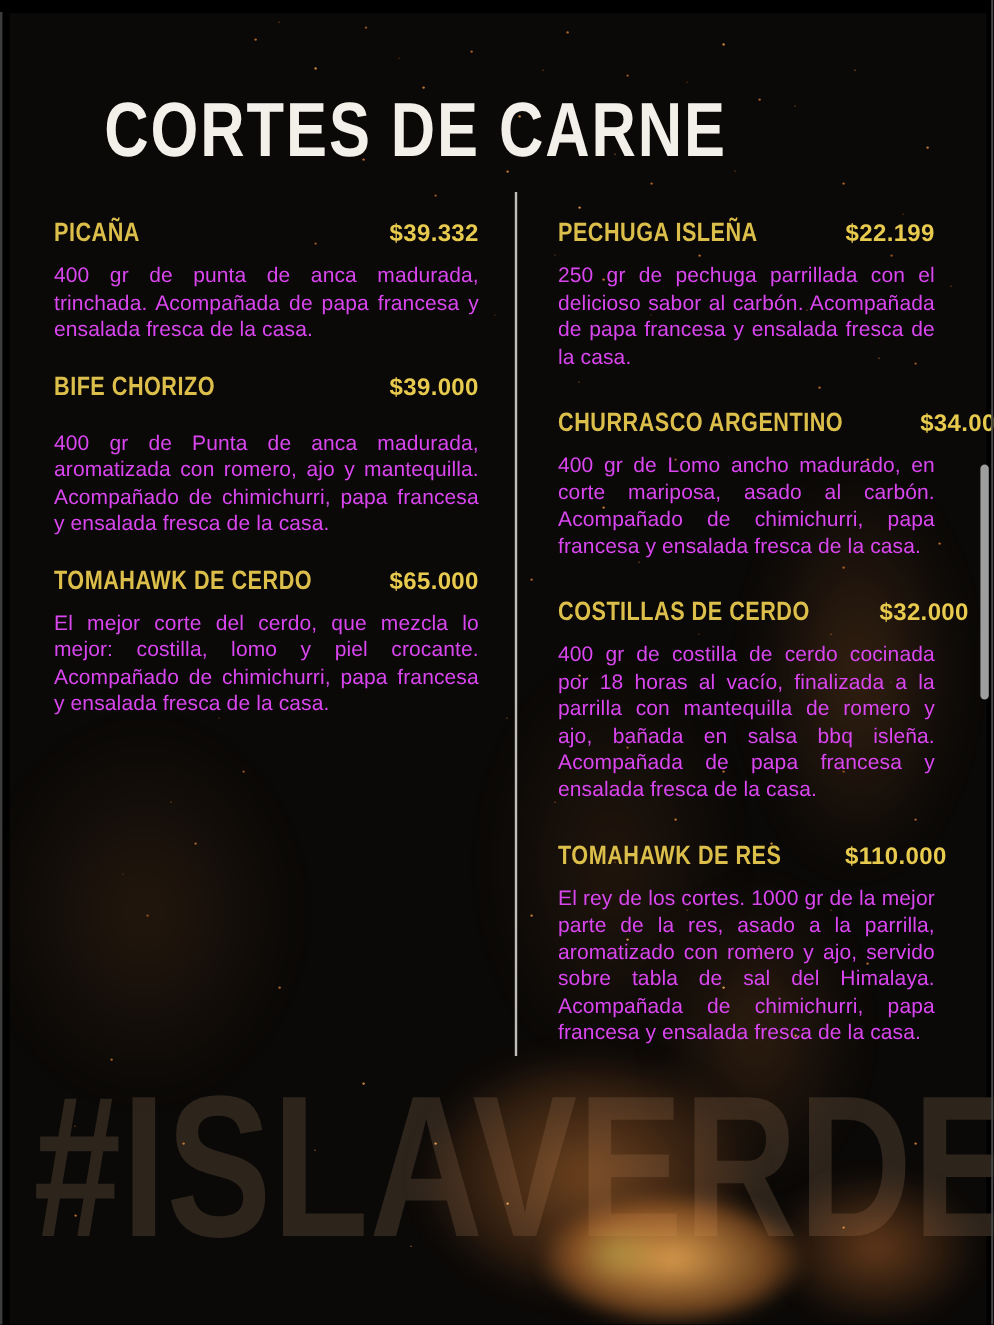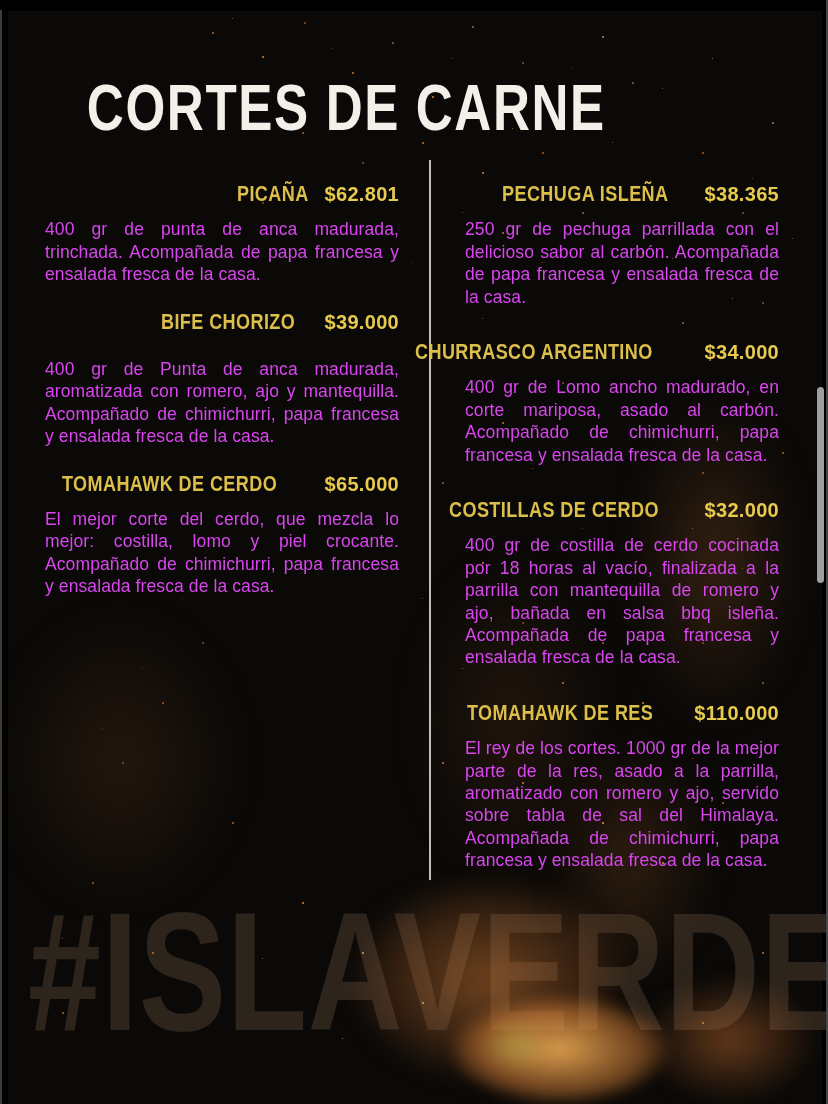--- a/index.html
+++ b/index.html
@@ -78,21 +78,21 @@
   .page-title span{display:inline-block;transform:scaleX(.8);transform-origin:center;white-space:nowrap;}
 
   .divider{position:absolute;left:429px;top:160px;width:2px;height:720px;background:rgba(225,222,218,.85);}
 
   .col{position:absolute;top:181px;}
   .col-left{left:45px;width:354px;}
   .col-right{left:465px;width:314px;}
 
   .item{margin-bottom:23px;}
   .col-right .item{margin-bottom:31px;}
-  .item-head{display:flex;justify-content:flex-end;align-items:baseline;margin-bottom:11px;}
+  .item-head{display:flex;justify-content:space-between;align-items:baseline;margin-bottom:11px;gap:12px;}
   .item-name{
     font-size:22px;font-weight:700;color:#dcbe4b;letter-spacing:.5px;line-height:1.2;
     transform:scaleX(.82);transform-origin:left center;white-space:nowrap;
   }
   .item-price{font-size:20px;font-weight:700;color:#e7ca4e;letter-spacing:.3px;white-space:nowrap;}
   .item-desc{
     font-size:17.5px;line-height:22.4px;color:#d946ef;text-align:justify;letter-spacing:.1px;
   }
 
   
@@ -120,21 +120,21 @@
   <div class="embers2"></div>
 
   <div class="page-title"><span>CORTES DE CARNE</span></div>
 
   <div class="divider"></div>
 
   <div class="col col-left">
     <div class="item">
       <div class="item-head">
         <span class="item-name">PICAÑA</span>
-        <span class="item-price">$62.801</span>
+        <span class="item-price">$39.332</span>
       </div>
       <div class="item-desc">400 gr de punta de anca madurada, trinchada. Acompañada de papa francesa y ensalada fresca de la casa.</div>
     </div>
     <div class="item">
       <div class="item-head">
         <span class="item-name">BIFE CHORIZO</span>
         <span class="item-price">$39.000</span>
       </div>
     </div>
     <div class="item">
@@ -146,21 +146,21 @@
         <span class="item-price">$65.000</span>
       </div>
       <div class="item-desc">El mejor corte del cerdo, que mezcla lo mejor: costilla, lomo y piel crocante. Acompañado de chimichurri, papa francesa y ensalada fresca de la casa.</div>
     </div>
   </div>
 
   <div class="col col-right">
     <div class="item">
       <div class="item-head">
         <span class="item-name">PECHUGA ISLEÑA</span>
-        <span class="item-price">$38.365</span>
+        <span class="item-price">$22.199</span>
       </div>
       <div class="item-desc">250 gr de pechuga parrillada con el delicioso sabor al carbón. Acompañada de papa francesa y ensalada fresca de la casa.</div>
     </div>
     <div class="item">
       <div class="item-head">
         <span class="item-name">CHURRASCO ARGENTINO</span>
         <span class="item-price">$34.000</span>
       </div>
       <div class="item-desc">400 gr de Lomo ancho madurado, en corte mariposa, asado al carbón. Acompañado de chimichurri, papa francesa y ensalada fresca de la casa.</div>
     </div>

